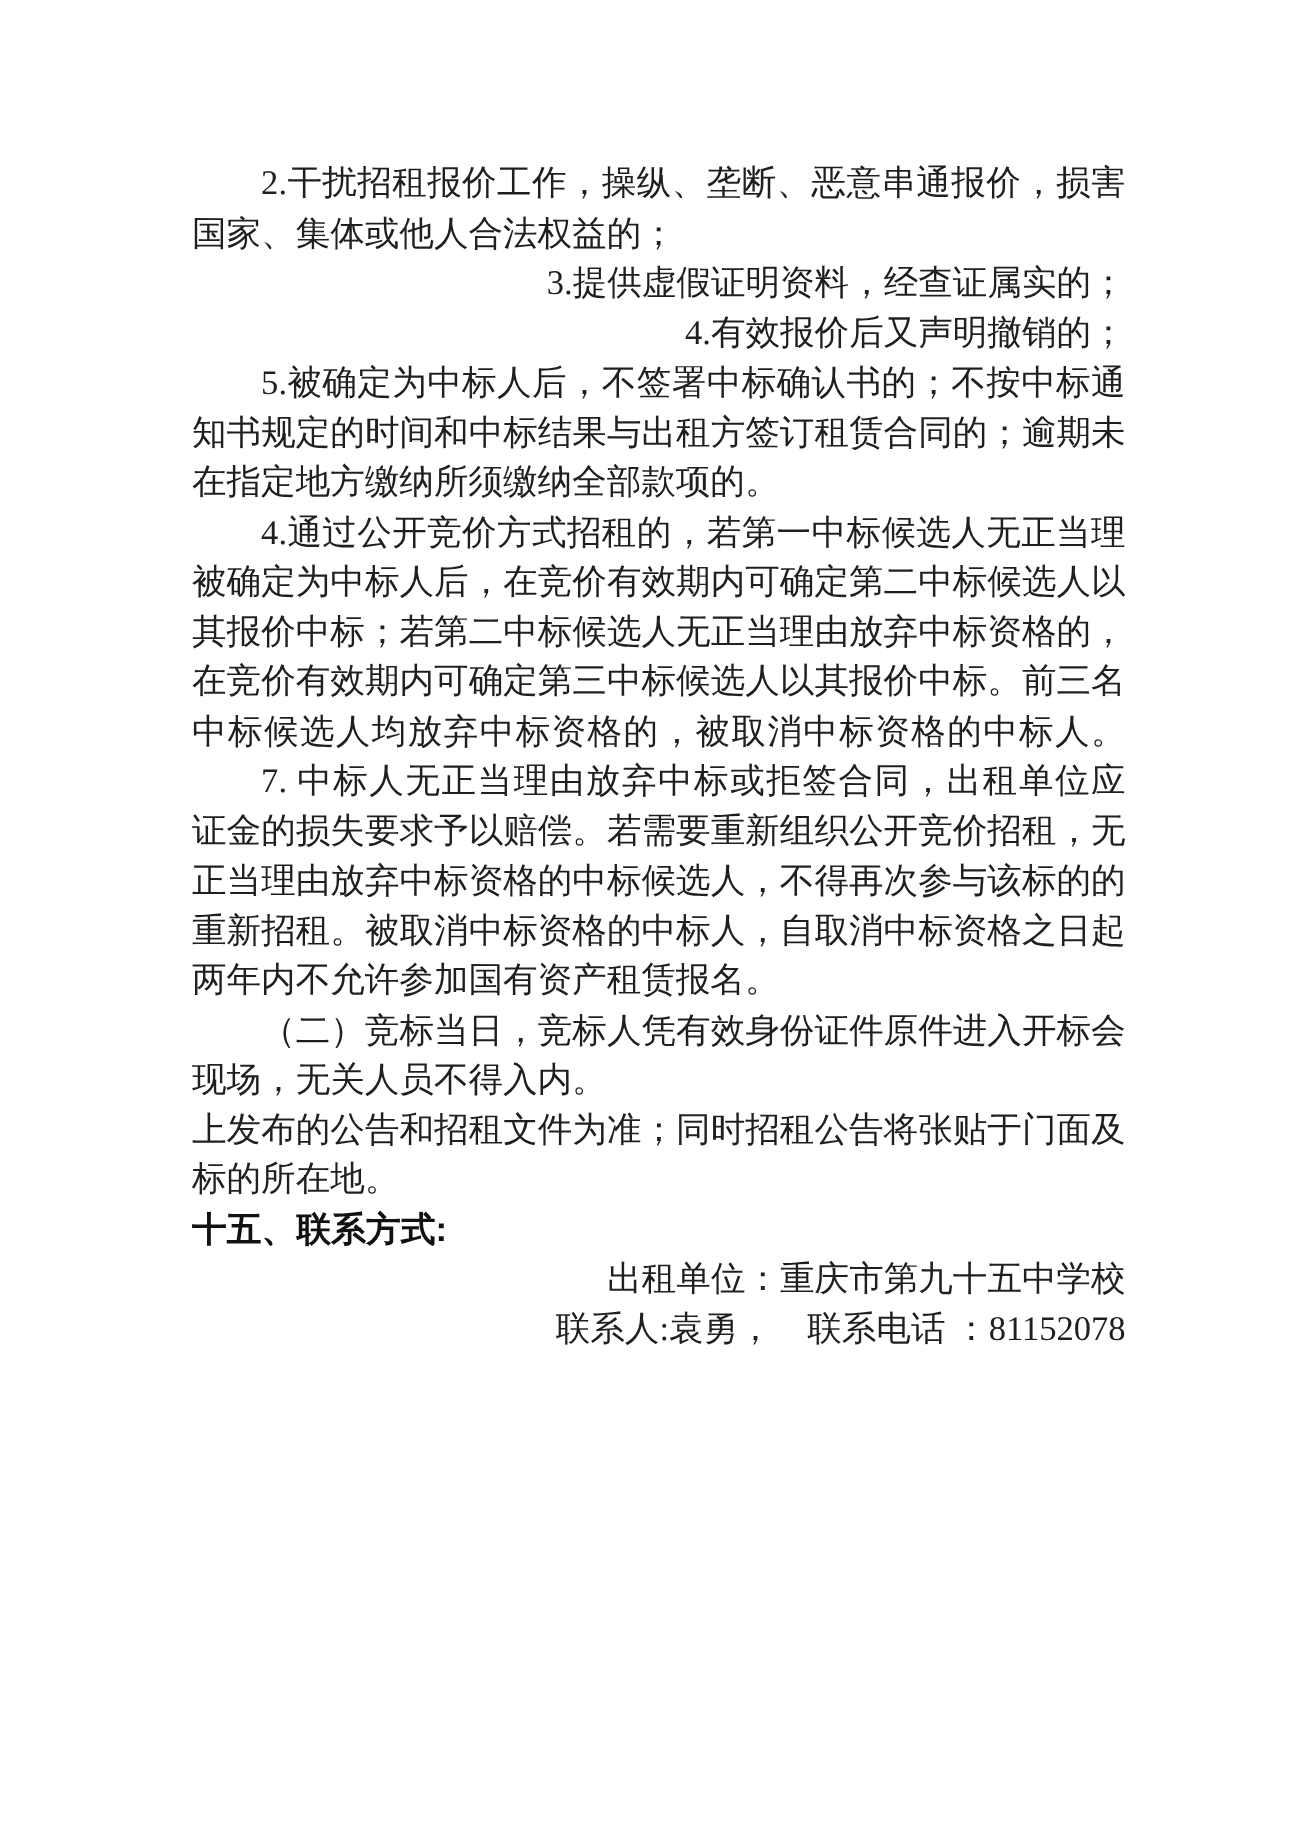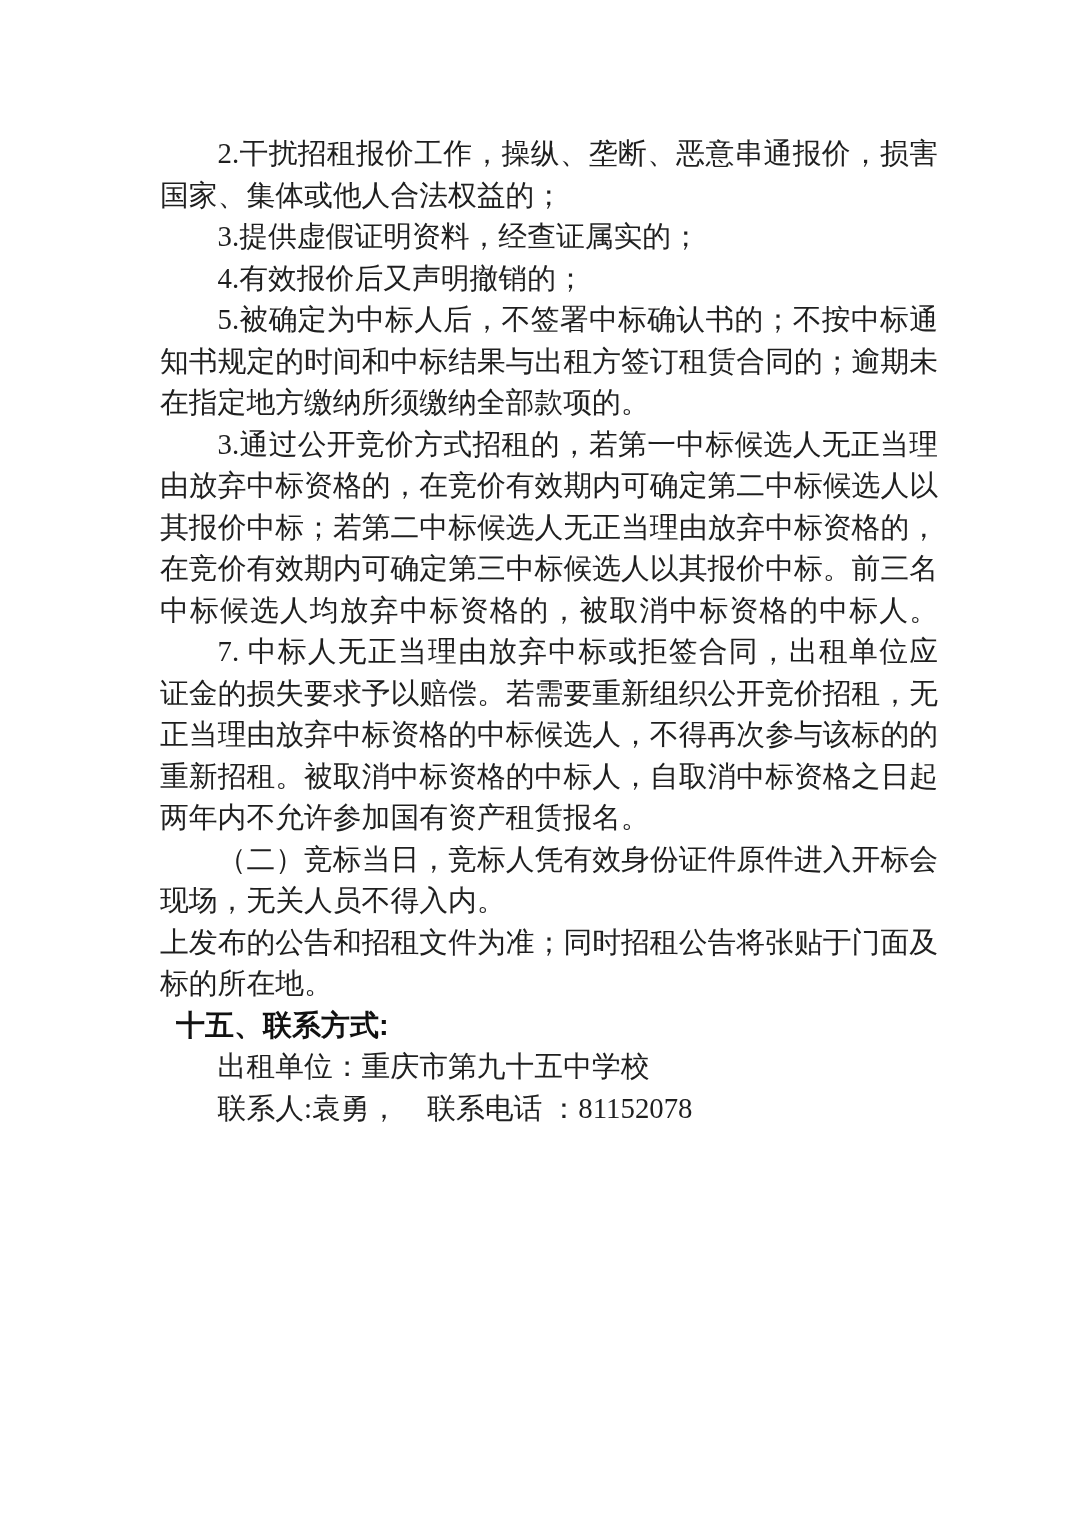--- a/index.html
+++ b/index.html
@@ -28,27 +28,27 @@
     color: #1f1f1f;
     text-align: left;
     letter-spacing: 0;
   }
   .jf {
     text-align: justify;
     text-align-last: justify;
   }
   .indent {
     padding-left: 57.6px;
+    text-align: right;
   }
   .heading {
     font-weight: 700;
     font-size: 29px;
     font-family: "Liberation Sans", "DejaVu Sans", sans-serif;
     color: #111111;
-    margin-left: 16px;
   }
   section { margin: 0; padding: 0; }
 </style>
 </head>
 <body>
 
 <div class="page">
   <div class="content">
 
     <section>
@@ -64,22 +64,22 @@
       <div class="ln indent">4.有效报价后又声明撤销的；</div>
     </section>
 
     <section>
       <div class="ln indent jf">5.被确定为中标人后，不签署中标确认书的；不按中标通</div>
       <div class="ln jf">知书规定的时间和中标结果与出租方签订租赁合同的；逾期未</div>
       <div class="ln">在指定地方缴纳所须缴纳全部款项的。</div>
     </section>
 
     <section>
-      <div class="ln indent jf">3.通过公开竞价方式招租的，若第一中标候选人无正当理</div>
-      <div class="ln jf">由放弃中标资格的，在竞价有效期内可确定第二中标候选人以</div>
+      <div class="ln indent jf">4.通过公开竞价方式招租的，若第一中标候选人无正当理</div>
+      <div class="ln jf">被确定为中标人后，在竞价有效期内可确定第二中标候选人以</div>
       <div class="ln jf">其报价中标；若第二中标候选人无正当理由放弃中标资格的，</div>
       <div class="ln jf">在竞价有效期内可确定第三中标候选人以其报价中标。前三名</div>
       <div class="ln jf">中标候选人均放弃中标资格的，被取消中标资格的中标人。</div>
     </section>
 
     <section>
       <div class="ln indent jf">7. 中标人无正当理由放弃中标或拒签合同，出租单位应</div>
       <div class="ln jf">证金的损失要求予以赔偿。若需要重新组织公开竞价招租，无</div>
       <div class="ln jf">正当理由放弃中标资格的中标候选人，不得再次参与该标的的</div>
       <div class="ln jf">重新招租。被取消中标资格的中标人，自取消中标资格之日起</div>

